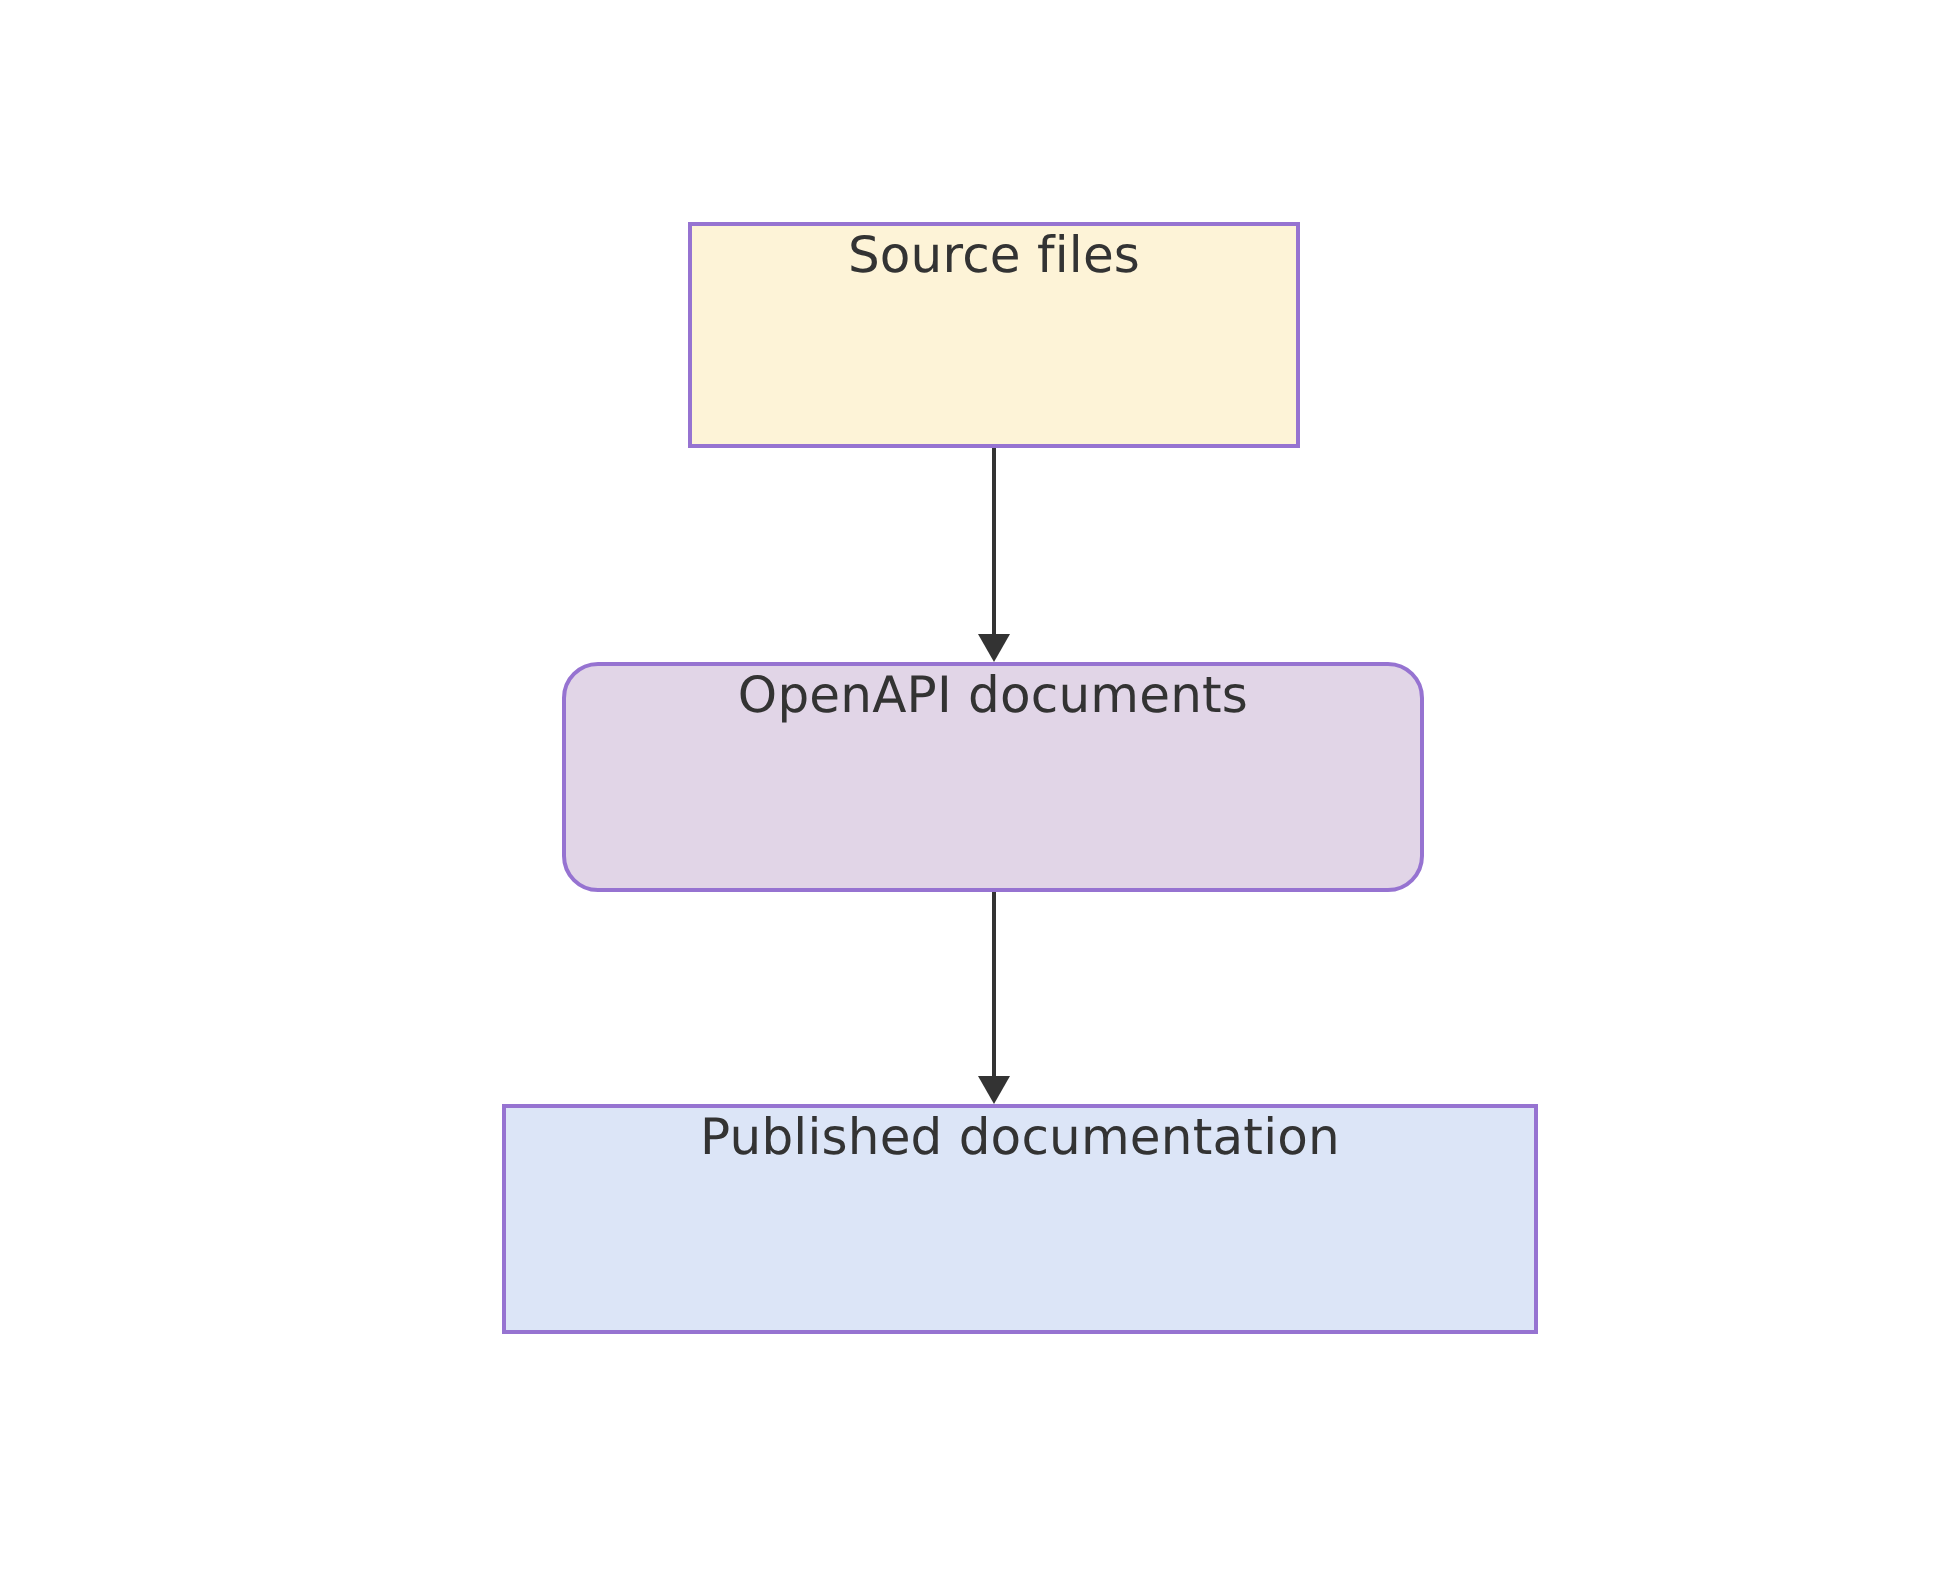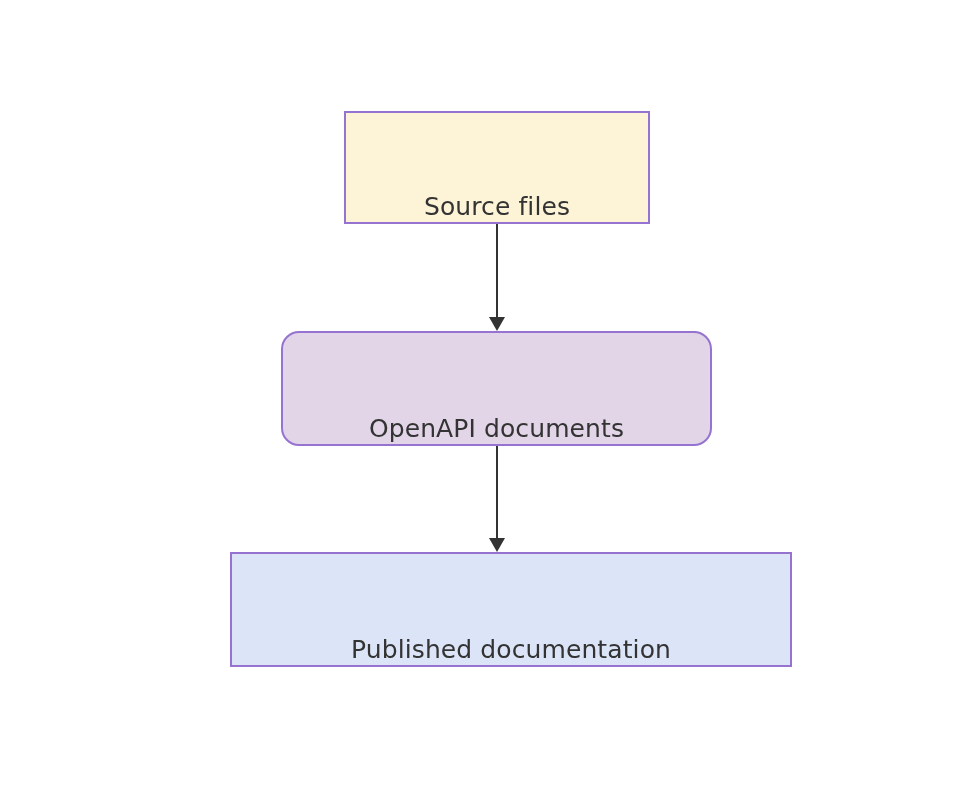--- a/index.html
+++ b/index.html
@@ -17,21 +17,21 @@
     height: 794px;
     background: #ffffff;
     overflow: hidden;
   }
   .flow-node {
     position: absolute;
     box-sizing: border-box;
     border-style: solid;
     border-width: 2px;
     display: flex;
-    align-items: flex-end;
+    align-items: flex-start;
     justify-content: center;
     border-radius: 0;
   }
   .flow-node .node-label {
     font-size: 25px;
     line-height: 1.2;
     color: #333333;
     white-space: nowrap;
     letter-spacing: 0.1px;
     text-align: center;
@@ -50,23 +50,23 @@
     left: 281px;
     top: 331px;
     width: 431px;
     height: 115px;
     background: #e1d5e7;
     border-color: #9673d1;
     border-radius: 18px;
   }
   
   #node-published-documentation {
-    left: 230px;
+    left: 251px;
     top: 552px;
-    width: 562px;
+    width: 518px;
     height: 115px;
     background: #dce5f7;
     border-color: #9673d1;
   }
   
   .flow-edge {
     position: absolute;
     left: 0;
     top: 0;
     width: 980px;

